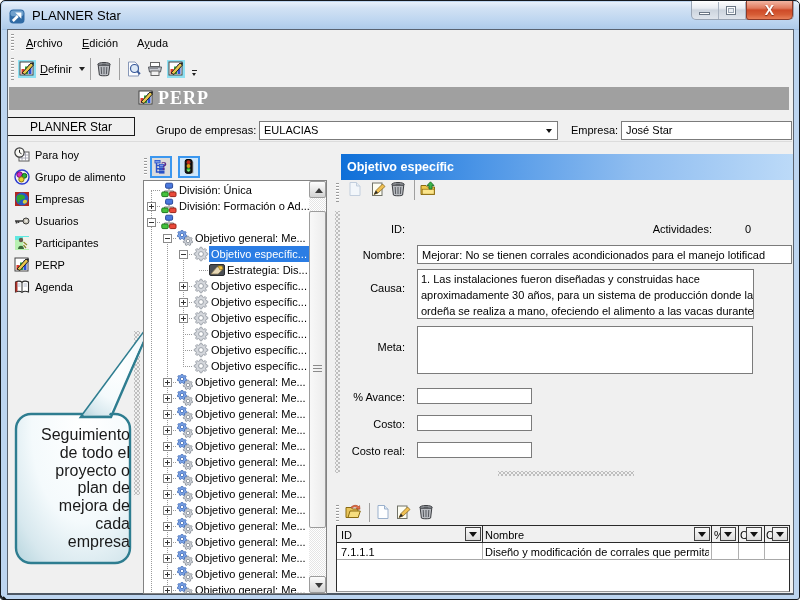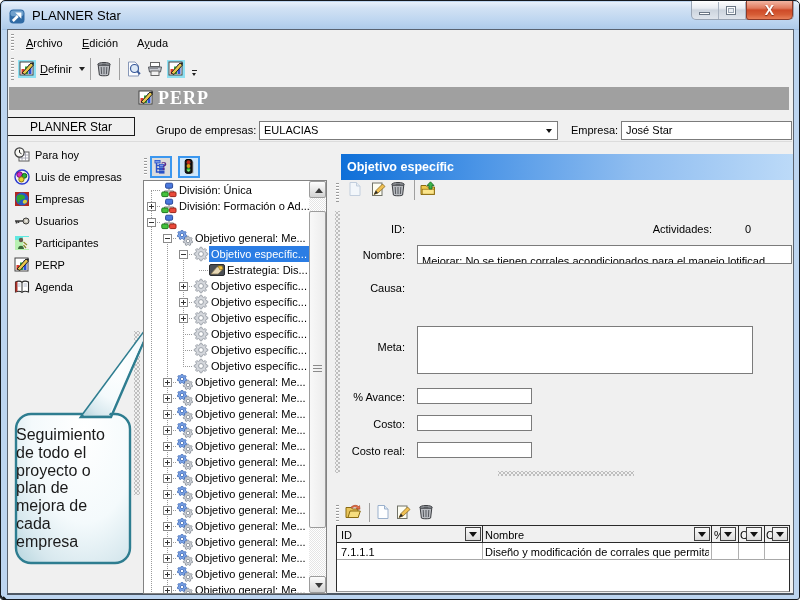--- a/index.html
+++ b/index.html
@@ -108,21 +108,21 @@
         <circle cx="5.5" cy="5.5" r="4.6" fill="#f8f8f4" stroke="#3a3a3a" stroke-width="1.2"></circle>
         <path d="M5.5 2.8 V5.5 L7.5 6.8" stroke="#222" stroke-width="1" fill="none"></path>
       </svg></div>
 <div class="t13" style="position:absolute;left:34px;top:147px;height:15px;line-height:15px">Para hoy</div>
 <div style="position:absolute;left:13px;top:168px;width:16px;height:16px"><svg width="16" height="16" viewBox="0 0 16 16" style="">
         <circle cx="8" cy="8" r="7" fill="none" stroke="#2a3ad0" stroke-width="1.4"></circle>
         <circle cx="5.6" cy="5.6" r="2.8" fill="#d028c8" stroke="#701068"></circle>
         <circle cx="10.4" cy="6.8" r="2.4" fill="#28b034" stroke="#106018"></circle>
         <circle cx="7.4" cy="10.4" r="2.6" fill="#e8d030" stroke="#887410"></circle>
       </svg></div>
-<div class="t13" style="position:absolute;left:34px;top:169px;height:15px;line-height:15px">Luis de empresas</div>
+<div class="t13" style="position:absolute;left:34px;top:169px;height:15px;line-height:15px">Grupo de alimento</div>
 <div style="position:absolute;left:13px;top:190px;width:16px;height:16px"><svg width="16" height="16" viewBox="0 0 16 16" style="">
         <rect x="1" y="1" width="14" height="14" fill="#b02820"></rect>
         <circle cx="8" cy="8" r="6.4" fill="#2858c8"></circle>
         <path d="M3 5 C5 3 8 3 10 4.5 C12 6 11 8 8.5 8.5 C6 9 4 11 6 12.5 C3.5 12 2 9 3 5Z" fill="#30a830"></path>
         <path d="M10 9 C12 8.5 13.5 9.5 13 11 C12 12.8 10 13.2 9 12 C8.5 10.8 9 9.4 10 9Z" fill="#d8d040"></path>
       </svg></div>
 <div class="t13" style="position:absolute;left:34px;top:191px;height:15px;line-height:15px">Empresas</div>
 <div style="position:absolute;left:13px;top:212px;width:16px;height:16px"><svg width="16" height="16" viewBox="0 0 16 16" style="">
         <circle cx="12" cy="8" r="3" fill="#c8c4b8" stroke="#3a3a3a"></circle>
         <circle cx="12.2" cy="8" r="1.1" fill="#f0f0ea"></circle>
@@ -160,21 +160,21 @@
         <radialGradient id="bg" cx="50%" cy="45%" r="70%">
           <stop offset="0%" stop-color="#ffffff"></stop>
           <stop offset="55%" stop-color="#f4fafc"></stop>
           <stop offset="85%" stop-color="#d7e8ee"></stop>
           <stop offset="100%" stop-color="#bfdae2"></stop>
         </radialGradient>
       </defs>
 <path d="M70 116 L142 19 L100 116 Z M20 113 H104 A15 15 0 0 1 119 128 V247 A15 15 0 0 1 104 262 H20 A15 15 0 0 1 5 247 V128 A15 15 0 0 1 20 113 Z" fill="url(#bg)" stroke="#2e7d90" stroke-width="2.4"></path>
 <path d="M72 114 L140 22 L98 114 Z" fill="url(#bg)" stroke="none"></path>
 </svg>
-<div style="position:absolute;left:15px;top:425px;width:114px;font-size:16px;line-height:17.8px;text-align:left;color:#1a1a1a">Seguimiento<br>de todo el<br>proyecto o<br>plan de<br>mejora de<br>cada<br>empresa</div>
+<div style="position:absolute;left:15px;top:425px;width:114px;font-size:16px;line-height:17.8px;text-align:right;color:#1a1a1a">Seguimiento<br>de todo el<br>proyecto o<br>plan de<br>mejora de<br>cada<br>empresa</div>
 <div class="grip" style="position:absolute;left:143px;top:157px;width:3px;height:18px"></div>
 <div style="position:absolute;left:149px;top:155px;width:22px;height:22px;background:#dcdcdc;border:2px solid #3b97ef;padding:1px"><svg width="16" height="16" viewBox="0 0 16 16" style="">
         <path d="M3.5 3 V13 H6 M3.5 6.5 H6 M3.5 9.7 H6" stroke="#2a52c8" stroke-width="1.4" fill="none"></path>
         <rect x="1.5" y="1" width="6" height="3.4" fill="#2a52c8"></rect>
         <rect x="2.3" y="1.8" width="4.4" height="1.8" fill="#7a9ae8"></rect>
         <rect x="6" y="5" width="5.5" height="3" fill="#2a52c8"></rect>
         <rect x="6.8" y="5.7" width="3.9" height="1.6" fill="#7a9ae8"></rect>
         <rect x="6" y="8.3" width="5.5" height="3" fill="#2a52c8"></rect>
         <rect x="6" y="11.6" width="5.5" height="3" fill="#2a52c8"></rect>
         <text x="8" y="11" font-size="12" font-weight="bold" fill="#5a2a8a" font-family="Liberation Serif">?</text>
@@ -538,21 +538,22 @@
       </svg></div>
 <div class="lbl" style="position:absolute;left:300px;top:221px;width:104px;height:15px;line-height:15px">ID:</div>
 <div class="lbl" style="position:absolute;left:300px;top:247px;width:104px;height:15px;line-height:15px">Nombre:</div>
 <div class="lbl" style="position:absolute;left:300px;top:280px;width:104px;height:15px;line-height:15px">Causa:</div>
 <div class="lbl" style="position:absolute;left:300px;top:339px;width:104px;height:15px;line-height:15px">Meta:</div>
 <div class="lbl" style="position:absolute;left:300px;top:389px;width:104px;height:15px;line-height:15px">% Avance:</div>
 <div class="lbl" style="position:absolute;left:300px;top:416px;width:104px;height:15px;line-height:15px">Costo:</div>
 <div class="lbl" style="position:absolute;left:300px;top:443px;width:104px;height:15px;line-height:15px">Costo real:</div>
 <div class="lbl" style="position:absolute;left:600px;top:221px;width:111px;height:15px;line-height:15px">Actividades:</div>
 <div class="t13" style="position:absolute;left:744px;top:221px;height:15px;line-height:15px">0</div>
-<div class="fld" style="position:absolute;left:416px;top:244px;width:375px;height:19px;padding:8px 4px;line-height:14px">Mejorar: No se tienen corrales acondicionados para el manejo lotificad</div>
+<div class="fld" style="position:absolute;left:416px;top:244px;width:375px;height:19px;padding:2px 4px;line-height:14px">Mejorar: No se tienen corrales acondicionados para el manejo lotificad</div>
+<div class="fld" style="position:absolute;left:416px;top:268px;width:337px;height:50px;padding:1px 3px;line-height:16.2px">1. Las instalaciones fueron diseñadas y construidas hace<br>aproximadamente 30 años, para un sistema de producción donde la<br>ordeña se realiza a mano, ofeciendo el alimento a las vacas durante</div>
 <div class="fld" style="position:absolute;left:416px;top:325px;width:336px;height:48px"></div>
 <div class="fld" style="position:absolute;left:416px;top:387px;width:115px;height:16px"></div>
 <div class="fld" style="position:absolute;left:416px;top:414px;width:115px;height:16px"></div>
 <div class="fld" style="position:absolute;left:416px;top:441px;width:115px;height:16px"></div>
 <div class="stip" style="position:absolute;left:497px;top:470px;width:136px;height:5px"></div>
 <div class="grip" style="position:absolute;left:335px;top:504px;width:3px;height:17px"></div>
 <div style="position:absolute;left:344px;top:503px;width:16px;height:16px"><svg width="16" height="16" viewBox="0 0 16 16" style="">
         <path d="M1 13.5 V3.5 H6 L7.5 5 H13 V13.5 Z" fill="#e8c45a" stroke="#8a6a10"></path>
         <path d="M3 13.5 L5 7 H15.3 L13.2 13.5 Z" fill="#f6dd7e" stroke="#8a6a10"></path>
         <path d="M6 3.2 C8.5 0.8 12 0.8 13.5 2.6 L14.5 1.6 L15 5.2 L11.3 4.8 L12.3 3.8 C10.8 2.4 8.6 2.6 7.2 4.2 Z" fill="#e8714a" stroke="#a03a1a" stroke-width="0.6"></path>

